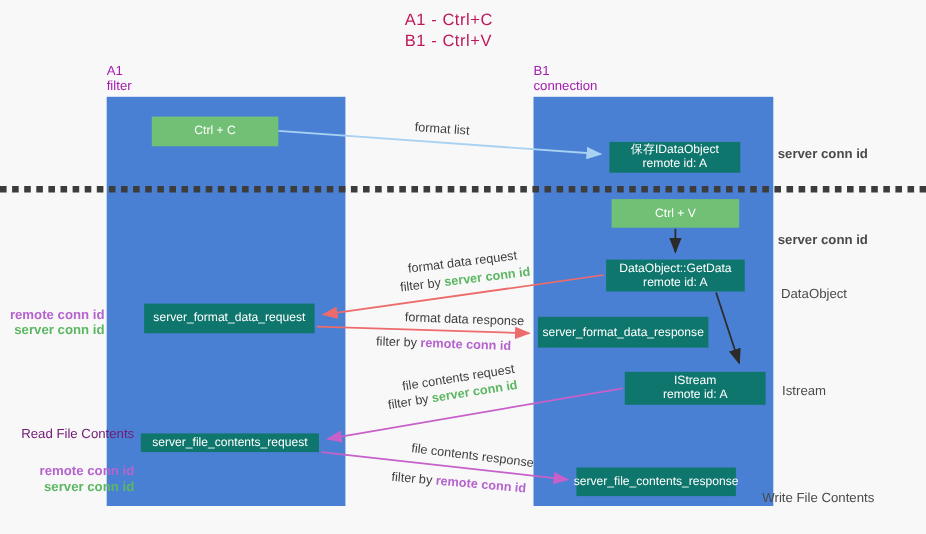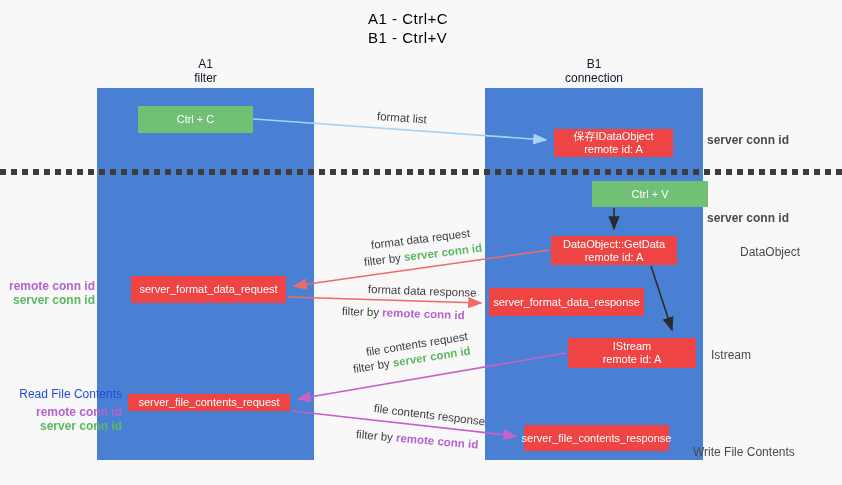--- a/index.html
+++ b/index.html
@@ -1,28 +1,28 @@
 <!DOCTYPE html>
 <html><head>
 <meta charset="utf-8">
 <style>
   * { margin:0; padding:0; box-sizing:border-box; }
   body { font-family:"Liberation Sans", sans-serif; background:#eee; }
   .canvas { position:relative; width:842px; height:485px; background:#f8f8f8; overflow:hidden; }
 
-  .title { position:absolute; left:368px; top:9px; font-size:15px; line-height:19px; color:#000000; letter-spacing:0.5px; }
+  .title { position:absolute; left:368px; top:9px; font-size:15px; line-height:19px; color:#be185d; letter-spacing:0.5px; }
 
-  .col-header { position:absolute; text-align:center; font-size:12px; line-height:14px; color:#0f172a; }
+  .col-header { position:absolute; text-align:left; font-size:12px; line-height:14px; color:#a21caf; }
   .col { position:absolute; top:88px; height:372px; background:#4a80d4; }
   .col-left  { left:97px;  width:217px; }
   .col-right { left:485px; width:218px; }
 
   .node { position:absolute; display:flex; flex-direction:column; align-items:center; justify-content:center; color:#fff; font-size:11px; line-height:13px; text-align:center; }
   .gbtn { background:#71c075; }
-  .obox { background:#ef4444; }
+  .obox { background:#0f766e; }
 
   .alabel { position:absolute; font-size:11.5px; color:#3f3f3f; white-space:nowrap; transform-origin:left center; }
   .bold-green  { color:#5cb763; font-weight:bold; }
   .bold-purple { color:#b563ce; font-weight:bold; }
   .side-label { position:absolute; font-size:12px; color:#4a4a4a; white-space:nowrap; }
   .side-stack { position:absolute; font-size:12px; line-height:14px; text-align:right; white-space:nowrap; }
 
   svg.arrows { position:absolute; left:0; top:0; z-index:2; pointer-events:none; }
   .node, .alabel, .side-label, .side-stack { z-index:3; }
 </style>
@@ -69,21 +69,21 @@
     <line x1="549" y1="250" x2="294" y2="286" stroke="#ed6b6b" stroke-width="1.6" marker-end="url(#m-red)"></line>
     <line x1="288" y1="297" x2="481" y2="303" stroke="#ed6b6b" stroke-width="1.6" marker-end="url(#m-red)"></line>
     <line x1="651" y1="266" x2="672" y2="330" stroke="#2b2b2b" stroke-width="1.6" marker-end="url(#m-blk)"></line>
     <line x1="566" y1="353" x2="298" y2="399" stroke="#c760c9" stroke-width="1.6" marker-end="url(#m-mag)"></line>
     <line x1="292" y1="411" x2="516" y2="436" stroke="#c760c9" stroke-width="1.6" marker-end="url(#m-mag)"></line>
   </svg>
 
   <div class="node gbtn" style="left:138px; top:106px; width:115px; height:27px;">
     <div>Ctrl + C</div>
   </div>
-  <div class="node gbtn" style="left:556px; top:181px; width:116px; height:26px;margin-left:36px;">
+  <div class="node gbtn" style="left:556px; top:181px; width:116px; height:26px;">
     <div>Ctrl + V</div>
   </div>
 
   <div class="node obox" style="left:554px; top:129px; width:119px; height:28px;">
     <div>保存IDataObject</div>
     <div>remote id: A</div>
   </div>
   <div class="node obox" style="left:551px; top:236px; width:126px; height:29px;">
     <div>DataObject::GetData</div>
     <div>remote id: A</div>
@@ -127,27 +127,27 @@
   </div>
 
   <div class="alabel" style="left:374px; top:402px; transform:rotate(7deg);">file contents response</div>
   <div class="alabel" style="left:356px; top:428px; transform:rotate(5deg);">
     <span>filter by</span>
     <span class="bold-purple">remote conn id</span>
   </div>
 
   <div class="side-label bold-green" style="left:707px; top:133px;">server conn id</div>
   <div class="side-label bold-green" style="left:707px; top:211px;">server conn id</div>
-  <div class="side-label" style="left:710px; top:245px;margin-left:30px;">DataObject</div>
+  <div class="side-label" style="left:710px; top:260px;">DataObject</div>
   <div class="side-label" style="left:711px; top:348px;">Istream</div>
   <div class="side-label" style="left:693px; top:431px;margin-top:14px;">Write File Contents</div>
 
   <div class="side-stack" style="left:0; top:279px; width:95px;">
     <div class="bold-purple">remote conn id</div>
     <div class="bold-green">server conn id</div>
   </div>
   <div class="side-stack" style="left:0; top:387px; width:122px;">
-    <div style="color:#1d4ed8; margin-bottom:4px;">Read File Contents</div>
+    <div style="color:#701a75; margin-bottom:20px;">Read File Contents</div>
     <div class="bold-purple">remote conn id</div>
     <div class="bold-green">server conn id</div>
   </div>
 
 </div>
 
 </body></html>

